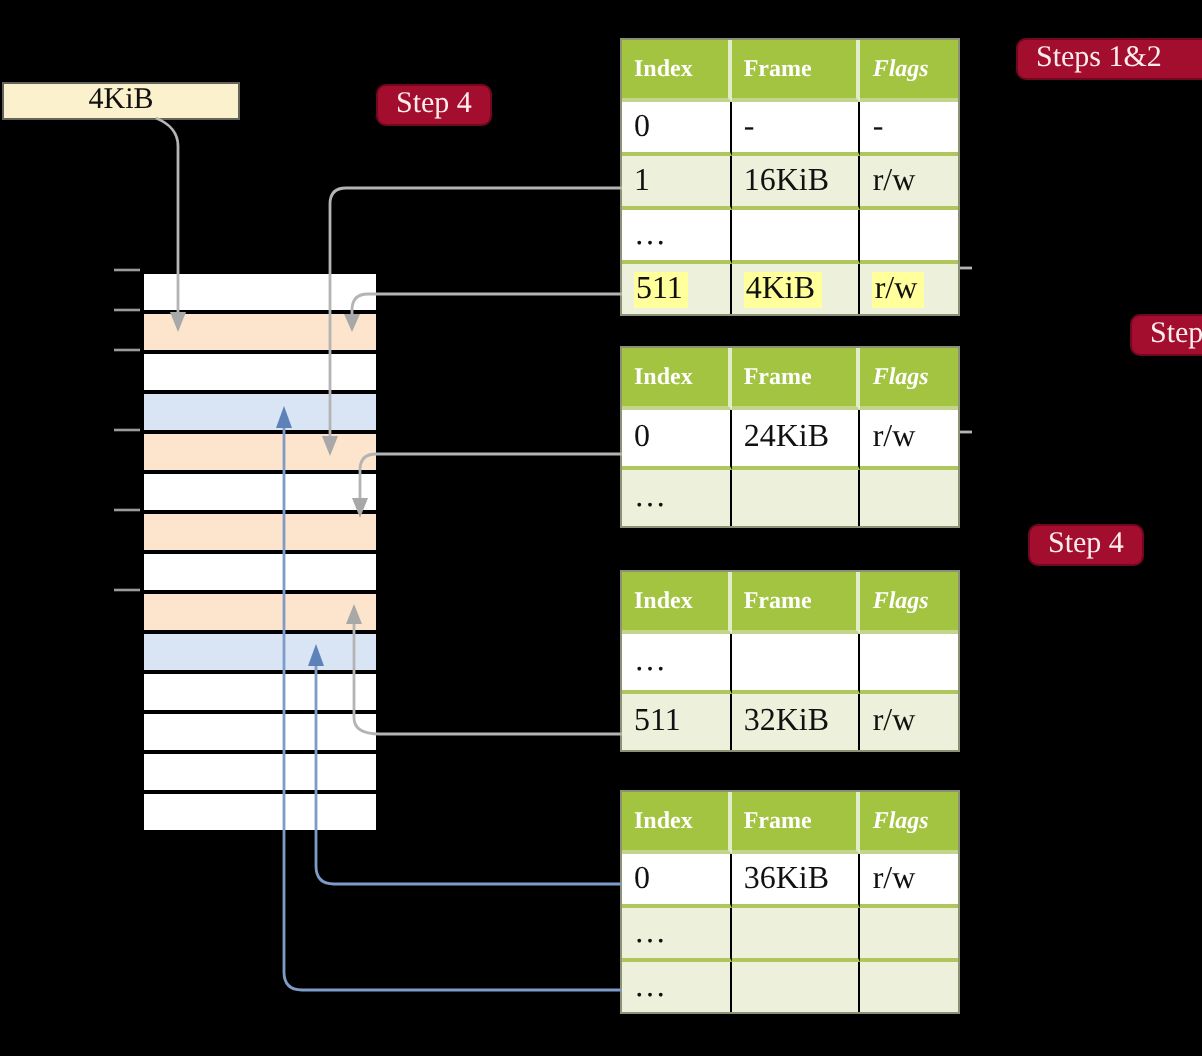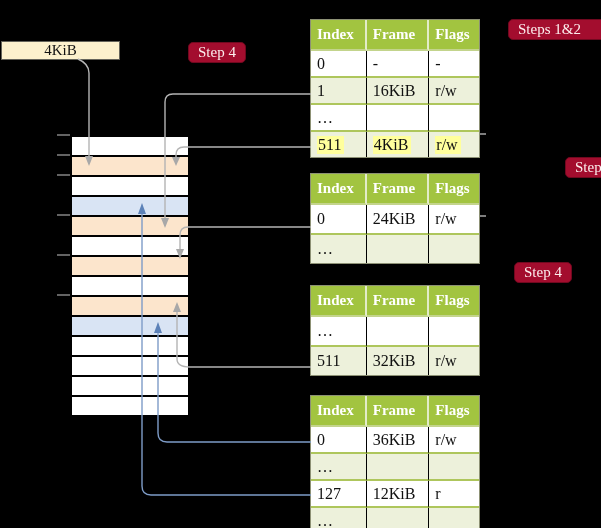--- a/index.html
+++ b/index.html
@@ -35,34 +35,34 @@
   .badge-step3{left:521px;top:157px;margin-left:44px;}
   .badge-step4{left:514px;top:262px;}
   
   .ptable{
     position:absolute;left:310px;width:170px;border-collapse:separate;border-spacing:0;
     background:#fff;border:1.5px solid #8d9175;z-index:3;font-size:16px;color:#111;
   }
   .pt1{top:19px;} .pt2{top:173px;} .pt3{top:285px;} .pt4{top:395px;}
   .ptable th{
     background:var(--header_green,#a2c440);color:#fff;font-weight:bold;
-    text-align:left;padding:2px 6px;height:25px;font-size:15px;
+    text-align:left;padding:2px 6px;height:25px;font-size:12px;
     border-right:2px solid #e3ecc9;border-bottom:2px solid #c3d48c;
   }
   .ptable th:last-child{border-right:none;}
   .ptable td{
     padding:1px 6px;border-right:1px solid #000;border-bottom:2px solid #aec65c;
     vertical-align:middle;
   }
   .ptable td:last-child{border-right:none;}
   .ptable tr:last-child td{border-bottom:none;font-family:Liberation Serif, serif;}
   .ptable tr.alt td{background:var(--row_green,#edf1db);}
   .pt1 td,.pt4 td{height:23px;}
   .pt2 td,.pt3 td{height:26px;}
-  .c1{width:48px;} .c2{width:56px;} .c3{width:42px;}
+  .c1{width:48px;} .c2{width:56px;} .c3{width:42px;font-style:italic;}
   .hl{background:var(--highlight_yellow,#ffff9c);padding:0 3px 1px 1px;}
   
   svg.overlay{position:absolute;left:0;top:0;z-index:5;pointer-events:none;}
   .wire-gray{stroke:var(--connector_gray,#b4b4b4);stroke-width:1.4;fill:none;}
   .wire-blue{stroke:var(--connector_blue,#7e9cc8);stroke-width:1.4;fill:none;}
   .head-gray{fill:#a8a8a8;stroke:none;}
   .head-blue{fill:#5d82b8;stroke:none;}
   .tick{stroke:#9a9a9a;stroke-width:1.3;}
 </style>
 </head>
@@ -174,25 +174,20 @@
     <tr>
       <td>0</td>
       <td>36KiB</td>
       <td>r/w</td>
     </tr>
     <tr class="alt">
       <td>…</td>
       <td></td>
       <td></td>
     </tr>
-    <tr>
-      <td>127</td>
-      <td>12KiB</td>
-      <td>r</td>
-    </tr>
     <tr class="alt">
       <td>…</td>
       <td></td>
       <td></td>
     </tr>
   </tbody>
     </table>
 
   <svg class="overlay" width="601" height="528" viewBox="0 0 601 528">
 

